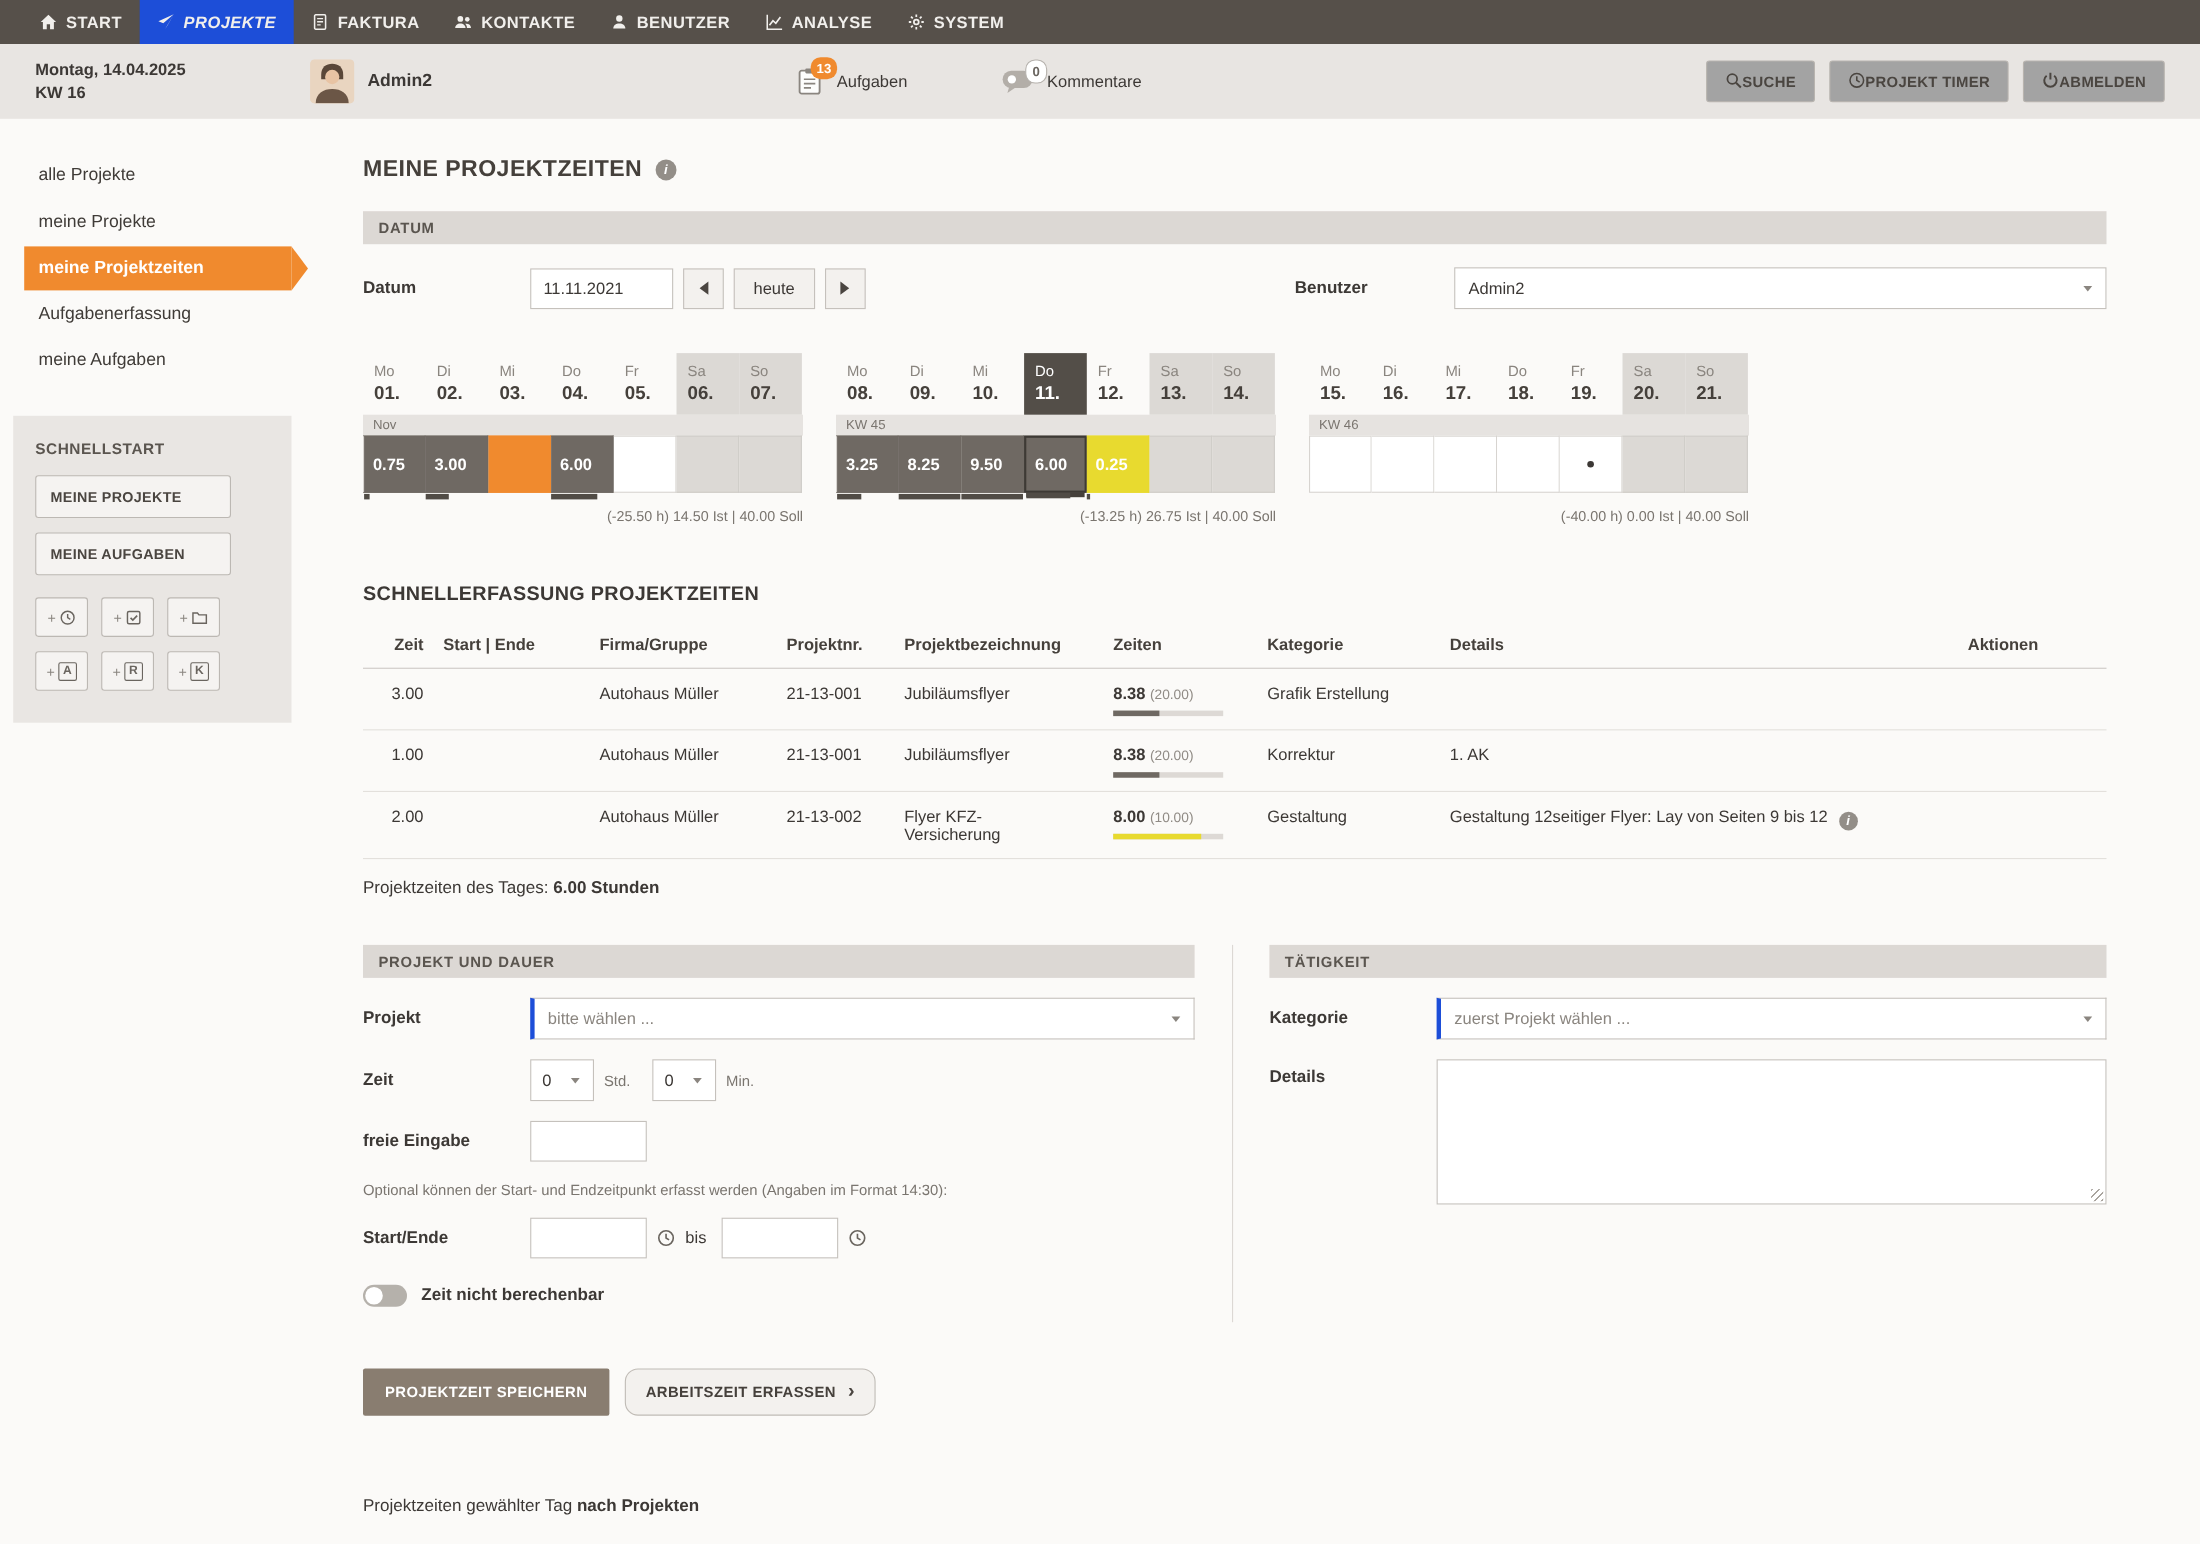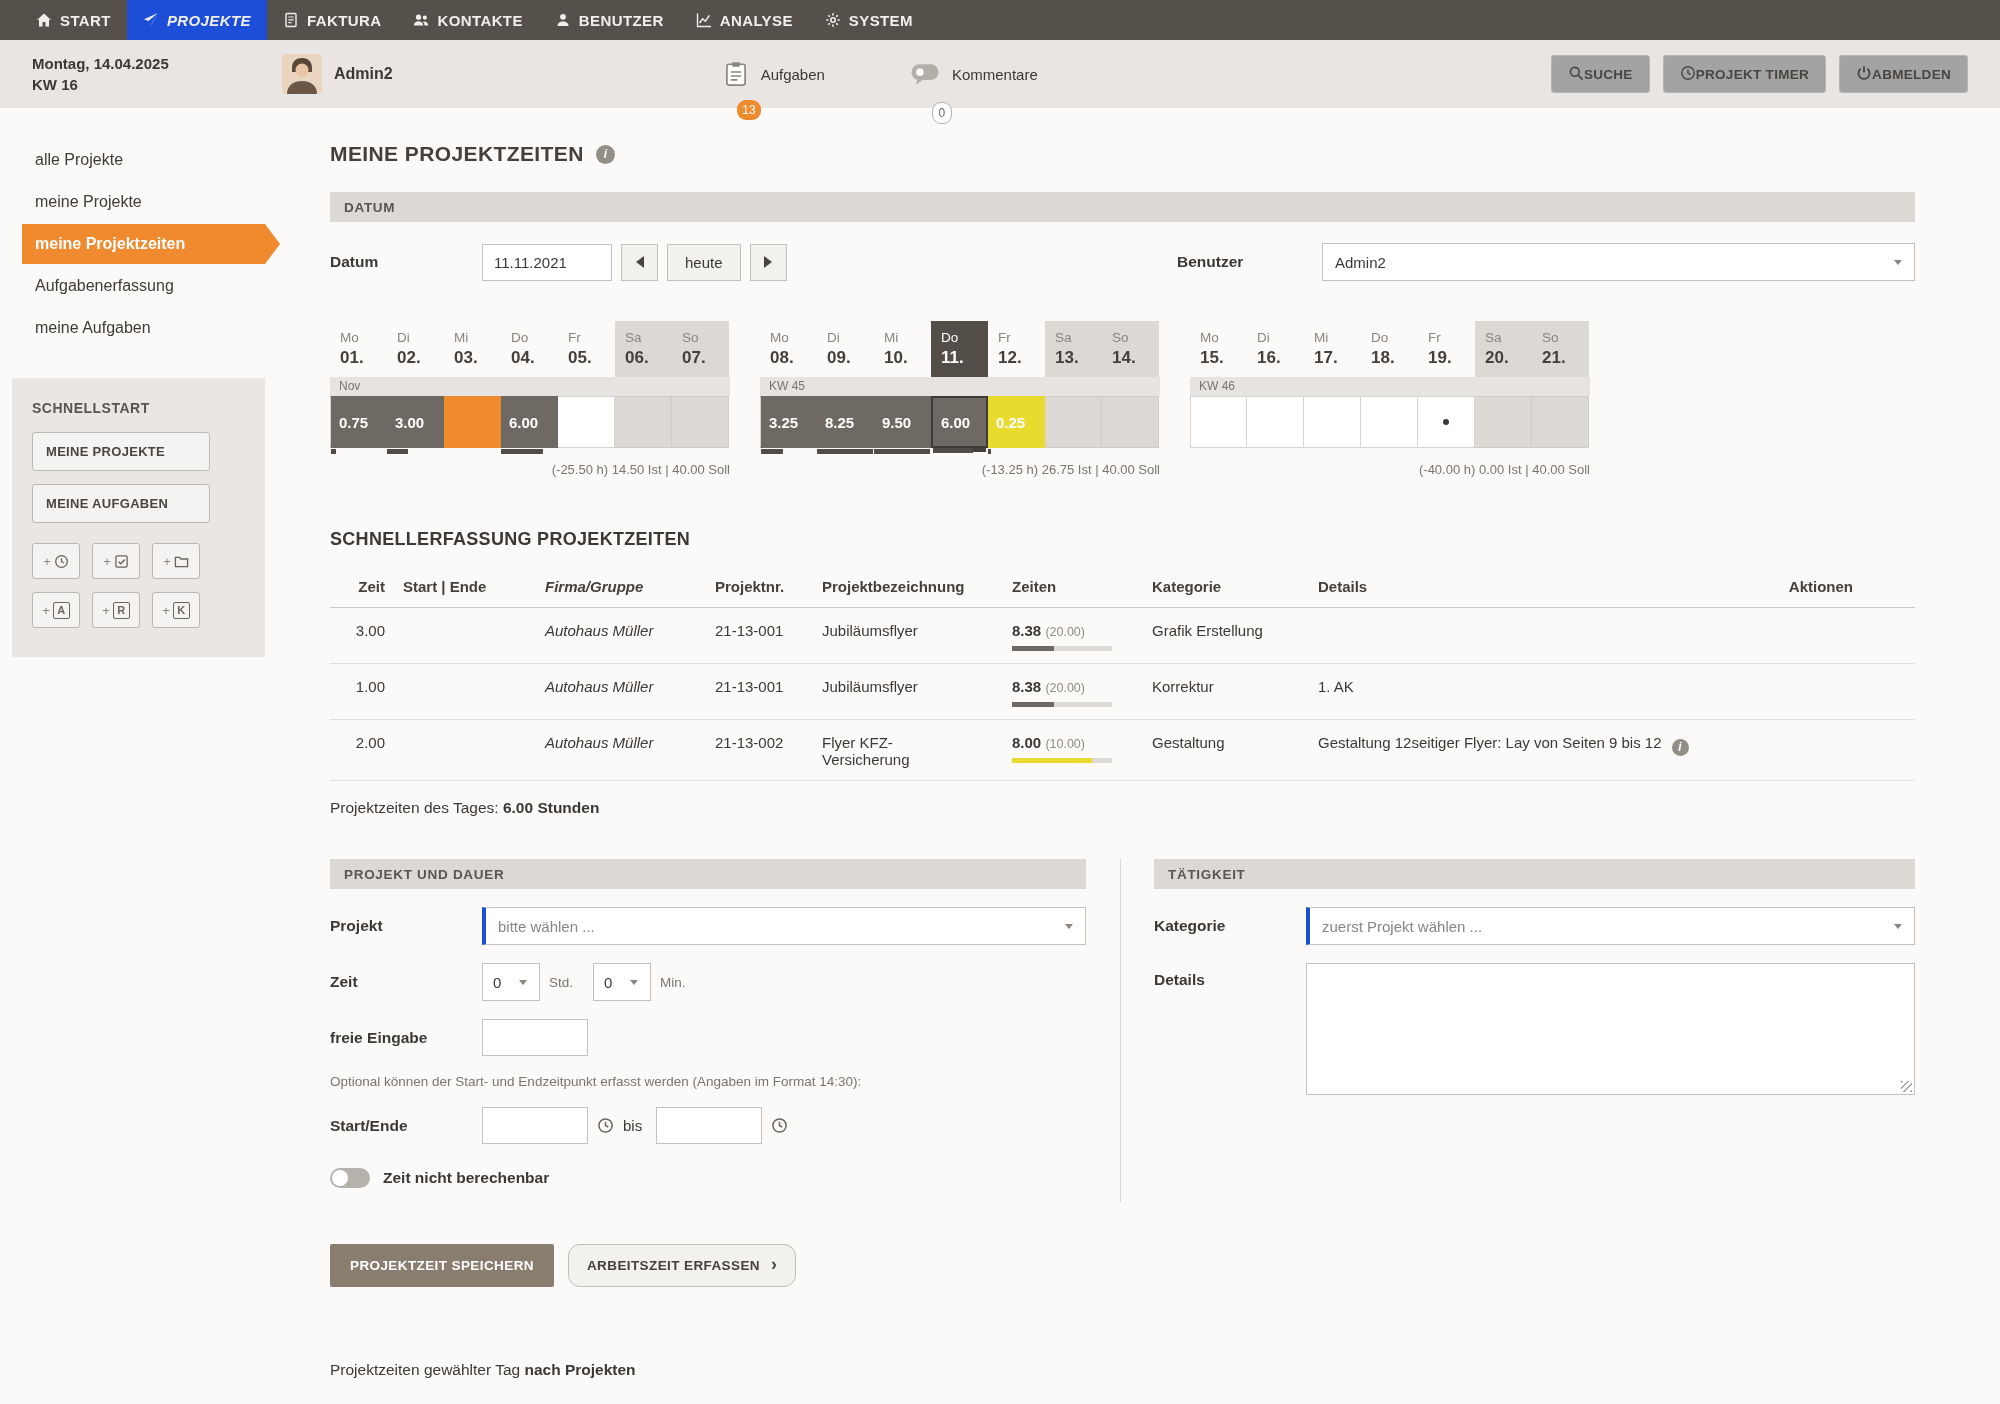--- a/index.html
+++ b/index.html
@@ -21,21 +21,21 @@
   .hdr-user { display:flex; align-items:center; gap:12px; cursor:pointer; }
   .avatar { width:40px; height:40px; border-radius:4px; overflow:hidden; background:#e9d5c0; flex:none; }
   .avatar svg { display:block; width:40px; height:40px; }
   .uname { font-size:16px; font-weight:700; }
   .hdr-count { display:flex; align-items:center; gap:12px; cursor:pointer; }
   .hdr-count.tasks { margin-left:330px; }
   .hdr-count.comments { margin-left:85px; }
   .ic-wrap { position:relative; display:inline-block; }
   .ic-wrap svg { display:block; }
   .badge { position:absolute; top:-9px; right:-12px; min-width:20px; height:18px; border-radius:9px;
-    font-size:12px; font-weight:400; display:flex; align-items:center; justify-content:center; padding:10px 5px;margin-top:48px; }
+    font-size:12px; font-weight:700; display:flex; align-items:center; justify-content:center; padding:10px 5px; }
   .badge.orange { background:#f08a2e; color:#fff; }
   .badge.gray { background:#fff; color:#6a655f; border:1px solid #b5b1ac; }
   .clabel { font-size:15px; color:#3c3835; }
   .hdr-actions { margin-left:auto; display:flex; gap:13px; }
   .hbtn { display:flex; align-items:center; gap:0; height:38px; padding:0 16px; background:#a3a3a3;
     border:1px solid #b8b4af; border-radius:3px; font-family:inherit; font-size:13.5px; font-weight:700;
     letter-spacing:.3px; color:#4a4540; cursor:pointer; }
   .hbtn svg { width:16px; height:16px; }
   
   .sidebar { position:absolute; left:0; top:108px; width:300px; }
@@ -118,21 +118,21 @@
   .wsum { text-align:right; font-size:13px; color:#7a756f; margin-top:14px; }
   
   .sec-h2 { margin:52px 0 18px; font-size:18px; font-weight:700; letter-spacing:.3px; color:#3c3835; }
   .qt-head, .qt-row { display:flex; width:100%; }
   .qt-head { padding:10px 0 12px; border-bottom:1px solid #ccc9c5; font-weight:700; font-size:15px; color:#45403b; }
   .qt-row { padding:14px 0 12px; border-bottom:1px solid #e3e0dc; font-size:15px; color:#3c3835;
     align-items:flex-start; min-height:54px; cursor:pointer; }
   .c { flex:none; }
   .c1 { width:55px; text-align:right; }
   .c2 { width:150px; padding-left:18px; }
-  .c3 { width:170px; padding-left:10px;font-style:italic; }
+  .c3 { width:170px; padding-left:10px; }
   .c4 { width:107px; padding-left:10px; }
   .c5 { width:190px; padding-left:10px; }
   .qt-row .c5 { padding-right:55px; }
   .c6 { width:140px; padding-left:10px; }
   .c7 { width:166px; padding-left:10px; }
   .c8 { flex:1 1 auto; padding-left:10px; }
   .c9 { width:175px; text-align:right; padding-right:62px; }
   .zb { font-weight:700; }
   .zt { font-size:12.5px; color:#908b85; }
   .pbar { display:block; width:100px; height:5px; background:#ddd9d5; margin-top:7px; }

